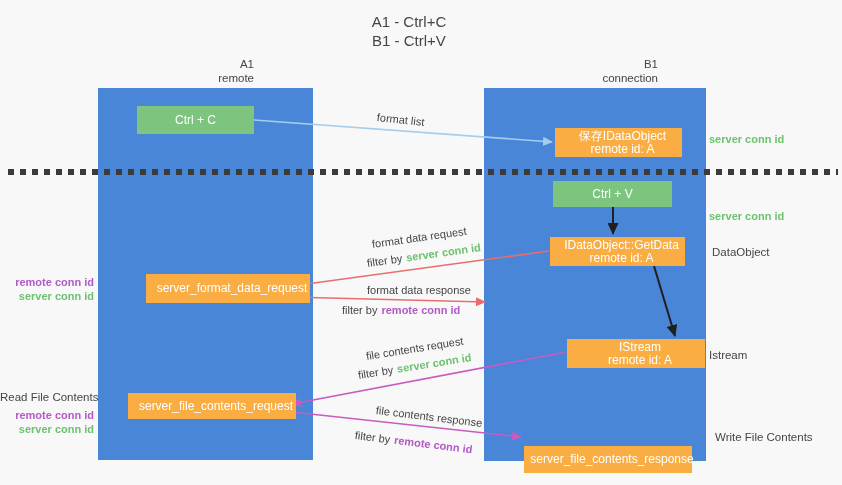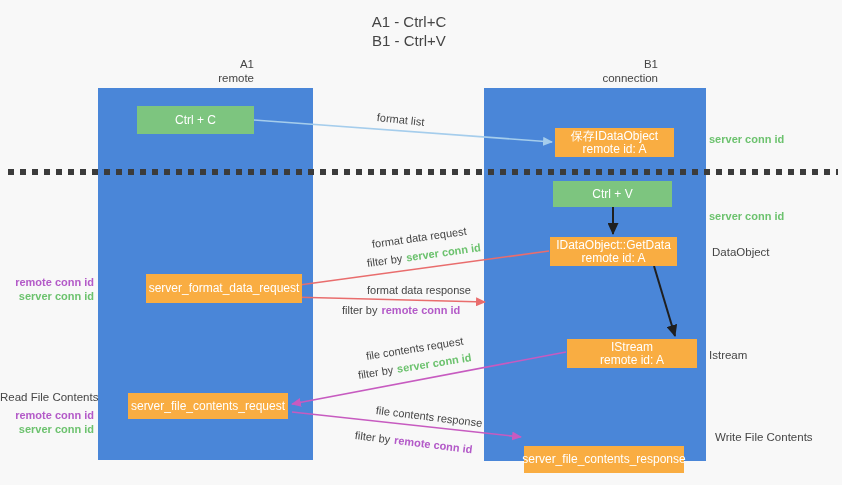--- a/index.html
+++ b/index.html
@@ -19,21 +19,21 @@
   .lane.right{left:484px;top:88px;width:222px;height:373px;}
 
   .divider{position:absolute;left:8px;top:169px;width:830px;height:6px;z-index:2;
            background:repeating-linear-gradient(90deg,var(--dot_dark) 0 6px,transparent 6px 12px);}
 
   .arrows{position:absolute;left:0;top:0;width:842px;height:485px;z-index:3;}
 
   .node{position:absolute;display:flex;flex-direction:column;align-items:center;justify-content:center;
         color:#ffffff;font-size:12px;line-height:13px;text-align:center;z-index:4;white-space:nowrap;}
   .node.green{background:var(--box_green);}
-  .node.orange{background:var(--box_orange);}
+  .node.orange{background:var(--box_orange);padding-left:8px;}
 
   .n-ctrl-c{left:137px;top:106px;width:117px;height:28px;}
   .n-save{left:555px;top:128px;width:119px;height:29px;}
   .n-ctrl-v{left:553px;top:181px;width:119px;height:26px;}
   .n-getdata{left:550px;top:237px;width:127px;height:29px;}
   .n-fmt-req{left:131px;top:274px;width:156px;height:29px;margin-left:15px;}
   .n-fmt-resp{left:487px;top:289px;width:157px;height:26px;}
   .n-istream{left:567px;top:339px;width:130px;height:29px;}
   .n-file-req{left:128px;top:393px;width:160px;height:26px;}
   .n-file-resp{left:524px;top:446px;width:160px;height:27px;}

